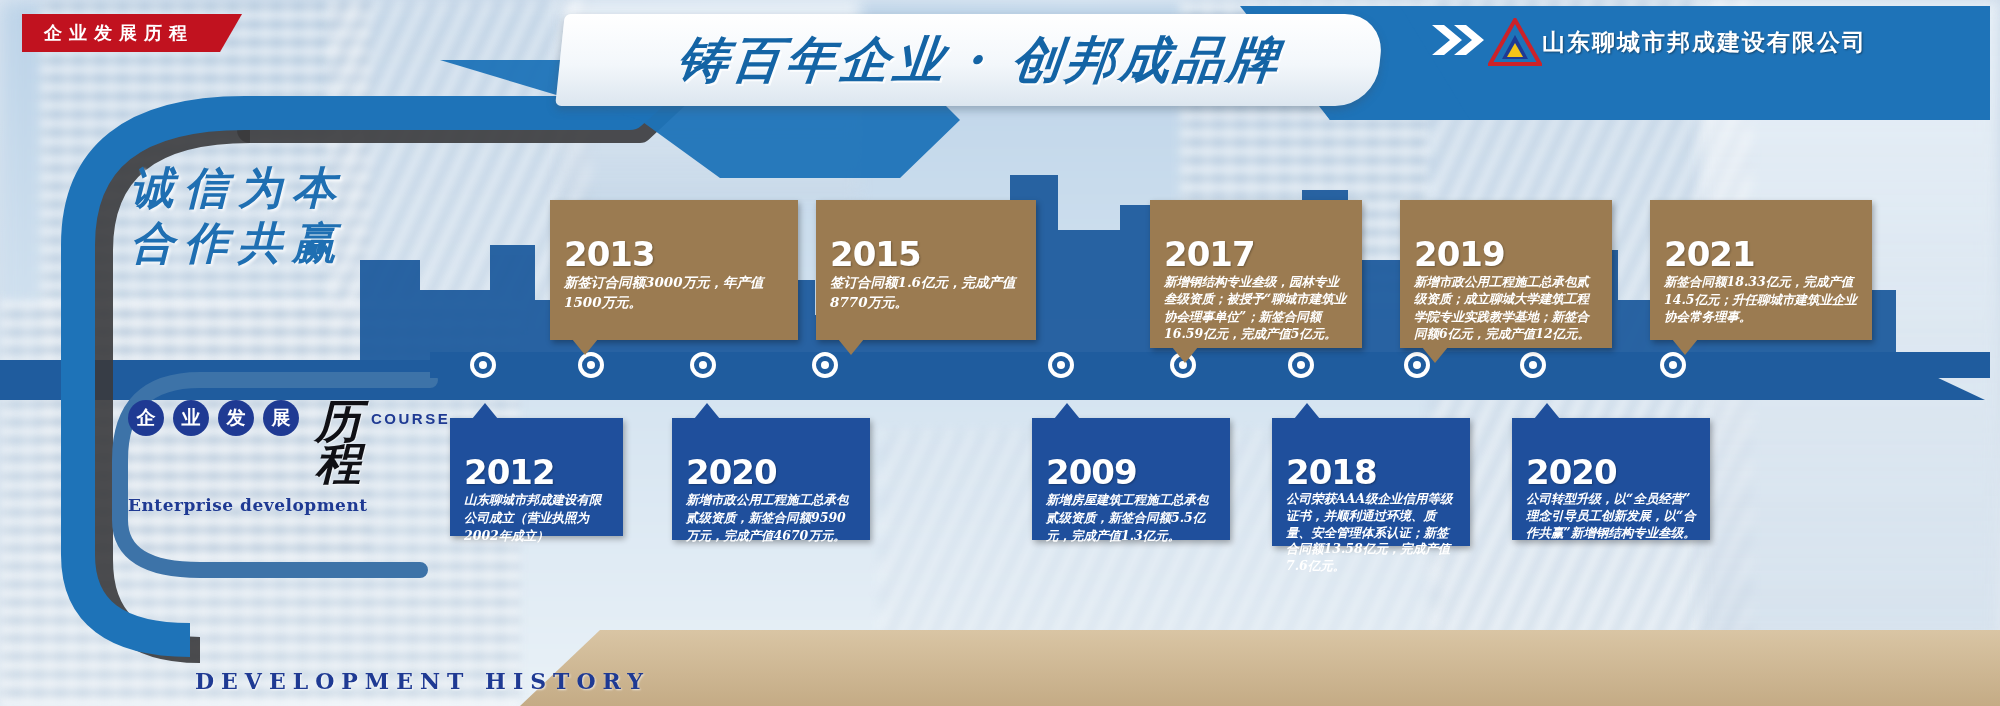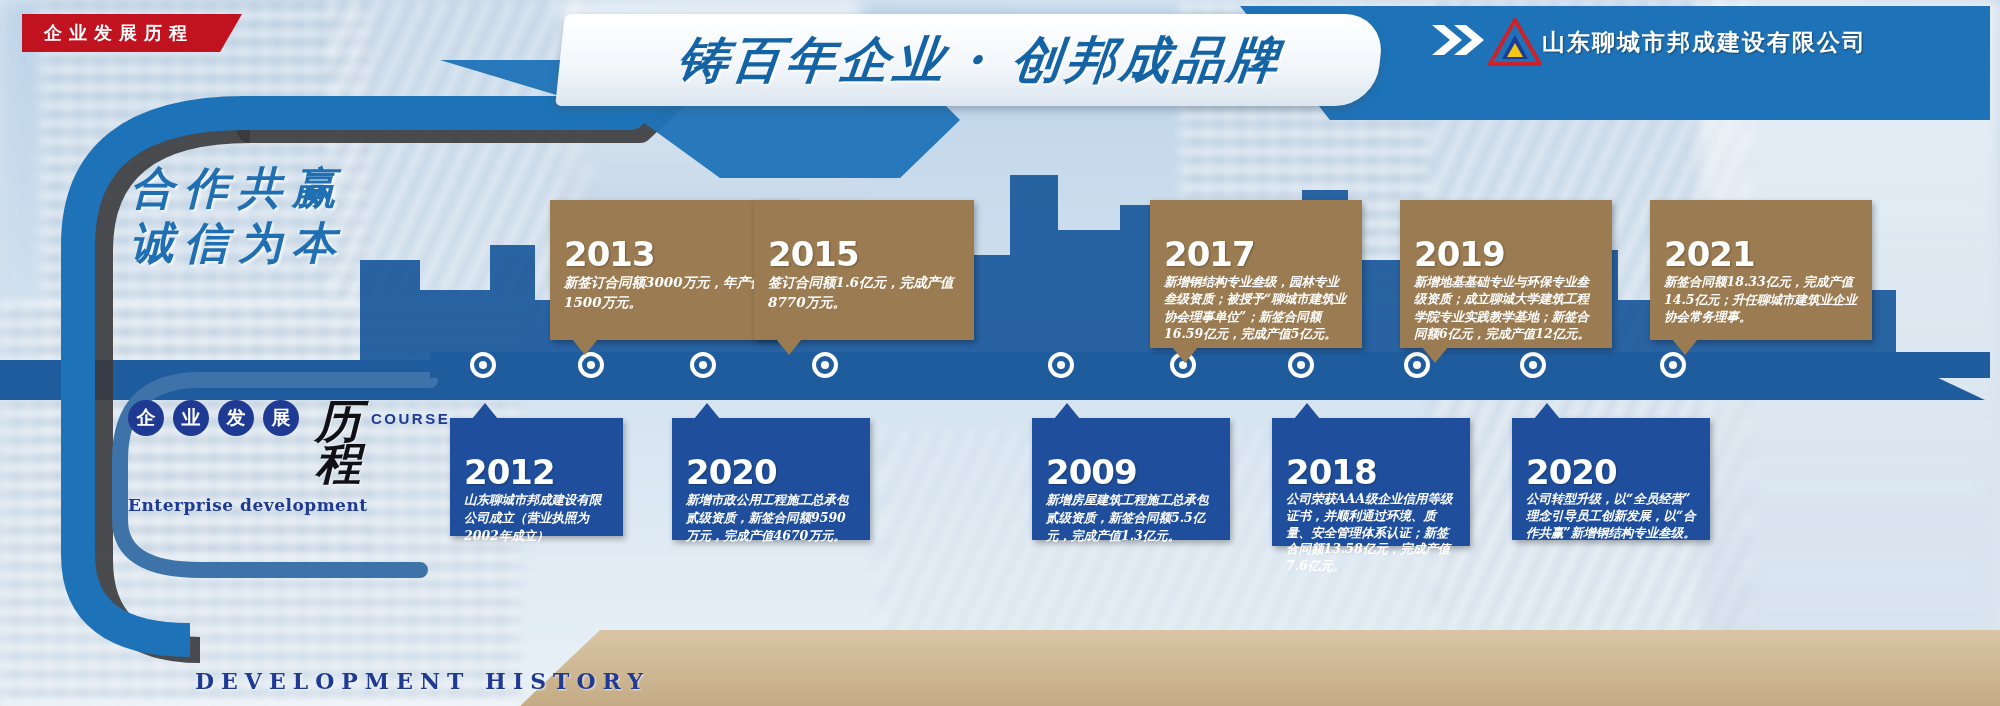--- a/index.html
+++ b/index.html
@@ -196,22 +196,22 @@
         <polygon points="27,2 52,46 2,46" fill="none" stroke="#cc2229" stroke-width="4"></polygon>
         <polygon points="27,9 46,44 8,44" fill="#1e73b8"></polygon>
         <polygon points="27,17 40,41 14,41" fill="#1f3a93"></polygon>
         <polygon points="27,25 35,39 19,39" fill="#f5c518"></polygon>
       </svg>
     </span>
     <span class="cname">山东聊城市邦成建设有限公司</span>
   </div>
 
   <div class="slogan">
+    <div>诚信为本</div>
     <div>合作共赢</div>
-    <div>诚信为本</div>
   </div>
 
   <div class="badge">
     <div class="row">
       <div class="pills">
         <span class="pill">企</span>
         <span class="pill">业</span>
         <span class="pill">发</span>
         <span class="pill">展</span>
       </div>
@@ -255,35 +255,35 @@
   <div class="node" style="left:1660px">
       <i></i>
     </div>
 
   <div class="card top" style="left:550px;top:200px;width:248px;height:140px;">
     <div class="yr">2013</div>
     <div class="body">新签订合同额3000万元，年产值1500万元。</div>
     <div class="tip"></div>
   </div>
 
-  <div class="card top" style="left:754px;top:200px;width:220px;height:140px;">
+  <div class="card top" style="left:816px;top:200px;width:220px;height:140px;">
     <div class="yr">2015</div>
     <div class="body">签订合同额1.6亿元，完成产值8770万元。</div>
     <div class="tip"></div>
   </div>
 
   <div class="card top" style="left:1150px;top:200px;width:212px;height:148px;">
     <div class="yr">2017</div>
     <div class="body" style="font-size:12.5px;line-height:1.38;">新增钢结构专业叁级，园林专业叁级资质；被授予“聊城市建筑业协会理事单位”；新签合同额16.59亿元，完成产值5亿元。</div>
     <div class="tip"></div>
   </div>
 
   <div class="card top" style="left:1400px;top:200px;width:212px;height:148px;">
     <div class="yr">2019</div>
-    <div class="body" style="font-size:12.5px;line-height:1.38;">新增地基基础专业与环保专业叁级资质；成立聊城大学建筑工程学院专业实践教学基地；新签合同额6亿元，完成产值12亿元。</div>
+    <div class="body" style="font-size:12.5px;line-height:1.38;">新增市政公用工程施工总承包贰级资质；成立聊城大学建筑工程学院专业实践教学基地；新签合同额6亿元，完成产值12亿元。</div>
     <div class="tip"></div>
   </div>
 
   <div class="card top" style="left:1650px;top:200px;width:222px;height:140px;">
     <div class="yr">2021</div>
     <div class="body" style="font-size:12.5px;line-height:1.4;">新签合同额18.33亿元，完成产值14.5亿元；升任聊城市建筑业企业协会常务理事。</div>
     <div class="tip"></div>
   </div>
 
   <div class="card bot" style="left:450px;top:418px;width:173px;height:118px;">

